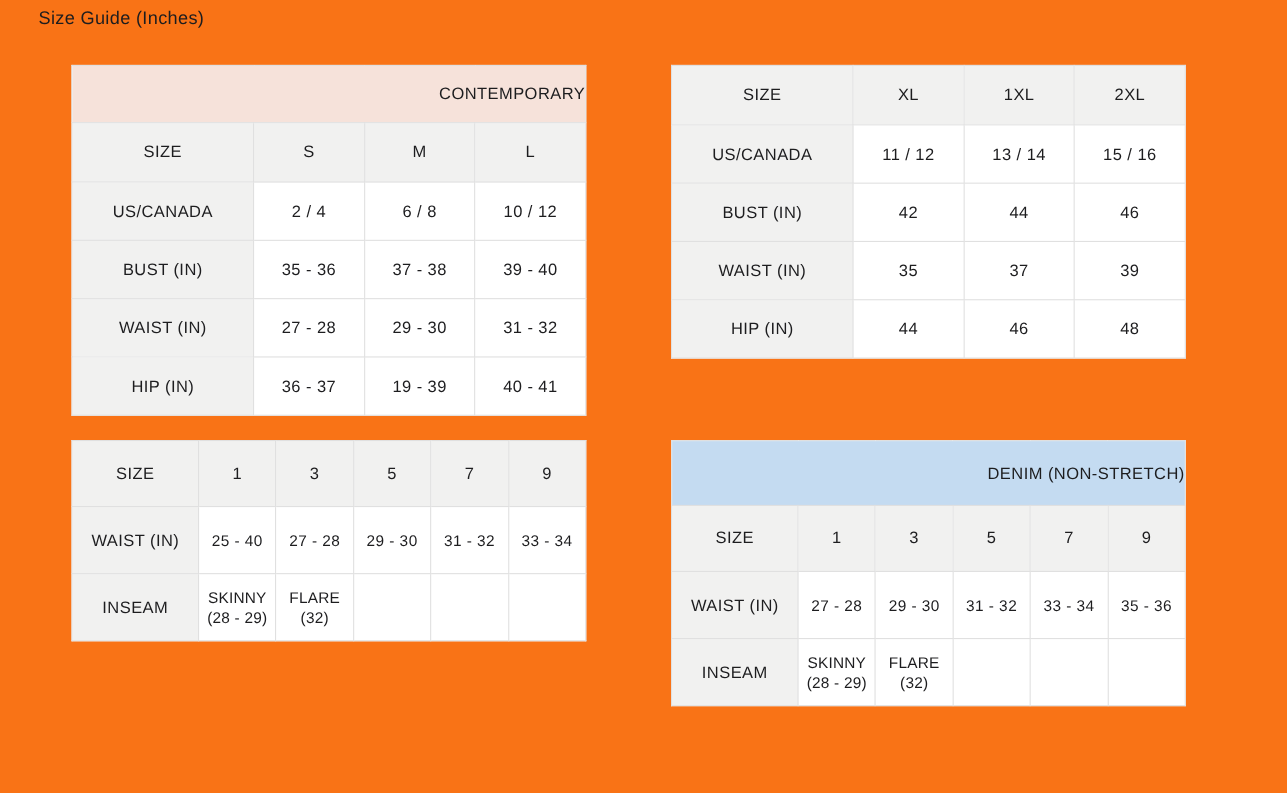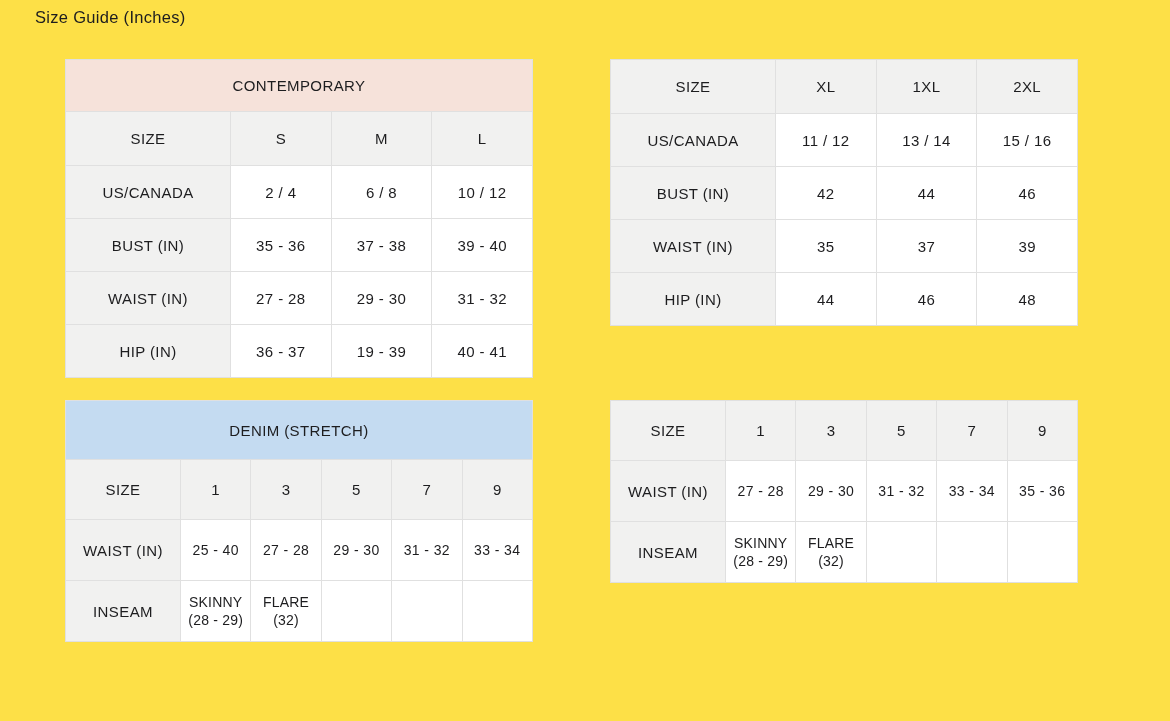--- a/index.html
+++ b/index.html
@@ -5,21 +5,21 @@
   html, body {
     margin: 0;
     padding: 0;
     background: #ffffff;
     font-family: "Liberation Sans", sans-serif;
   }
   .page {
     position: relative;
     width: 1170px;
     height: 721px;
-    background: #fde047;
+    background: #f97316;
     overflow: hidden;
   }
   .page-title {
     position: absolute;
     left: 35px;
     top: 8px;
     font-size: 16.5px;
     letter-spacing: 0.3px;
     color: #1d1d1f;
   }
@@ -43,21 +43,21 @@
     border: 1px solid var(--cell-border, #e0e0e0);
     text-align: center;
     vertical-align: middle;
     font-weight: 400;
     font-size: 15px;
     letter-spacing: 0.4px;
     color: var(--text-color, #1d1d1f);
     padding: 0;
     overflow: hidden;
   }
-  .title-row th { height: 51px; font-size: 15px; }
+  .title-row th { height: 51px; font-size: 15px; text-align: right; }
   .theme-pink .title-row th { background: var(--pink-header, #f6e2da); }
   .theme-blue .title-row th { background: var(--blue-header, #c4dbf1); }
   .cols-row th { background: var(--label-cell, #f1f1f0); height: 53px; margin-left: 44px; }
   tbody th.row-label { background: var(--label-cell, #f1f1f0); }
 
   .table-top tbody tr { height: 53px; }
   .table-denim .title-row th { height: 58px; }
   .table-denim .cols-row th  { height: 59px; }
   .table-denim tbody tr { height: 61px; }
   .table-denim tbody td { font-size: 14px; }
@@ -174,23 +174,20 @@
       <table class="cols-6 theme-blue table-denim">
         <colgroup>
           <col class="c0">
           <col class="c1">
           <col class="c2">
           <col class="c3">
           <col class="c4">
           <col class="c5">
         </colgroup>
         <thead>
-          <tr class="title-row">
-            <th colspan="6">DENIM (STRETCH)</th>
-          </tr>
           <tr class="cols-row">
             <th>SIZE</th>
             <th>1</th>
             <th>3</th>
             <th>5</th>
             <th>7</th>
             <th>9</th>
           </tr>
         </thead>
         <tbody>
@@ -219,20 +216,23 @@
       <table class="cols-6 theme-blue table-denim">
         <colgroup>
           <col class="c0">
           <col class="c1">
           <col class="c2">
           <col class="c3">
           <col class="c4">
           <col class="c5">
         </colgroup>
         <thead>
+          <tr class="title-row">
+            <th colspan="6">DENIM (NON-STRETCH)</th>
+          </tr>
           <tr class="cols-row">
             <th>SIZE</th>
             <th>1</th>
             <th>3</th>
             <th>5</th>
             <th>7</th>
             <th>9</th>
           </tr>
         </thead>
         <tbody>

